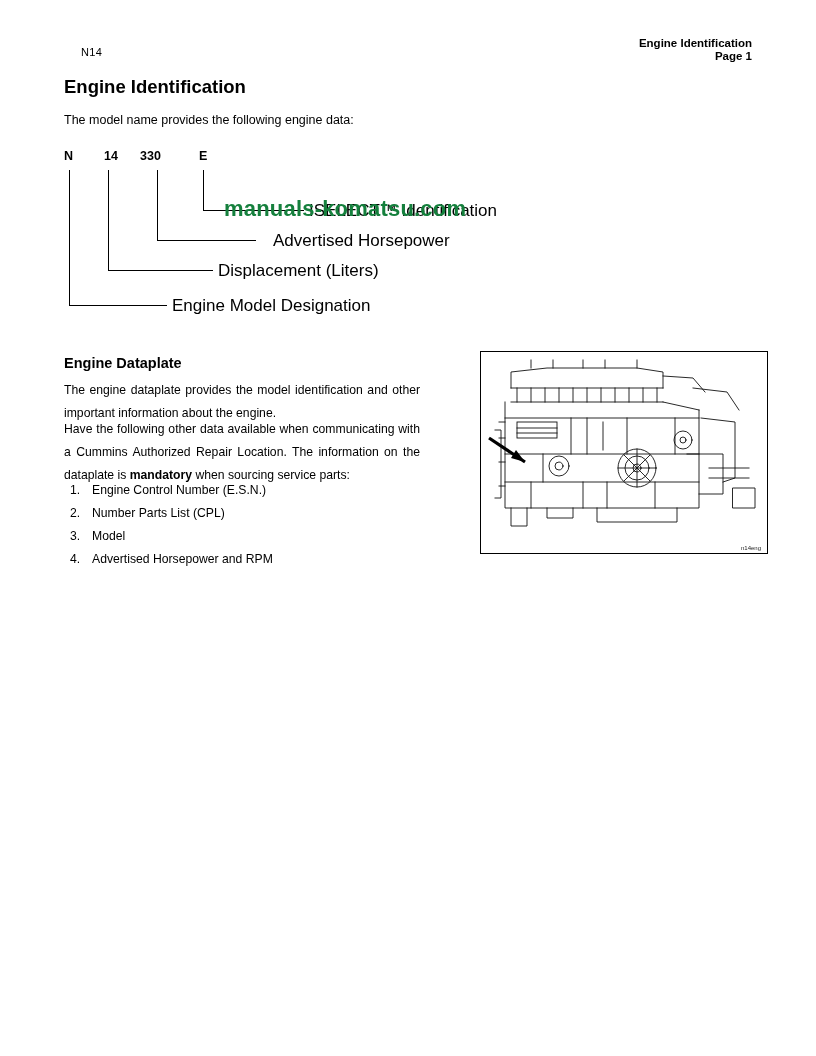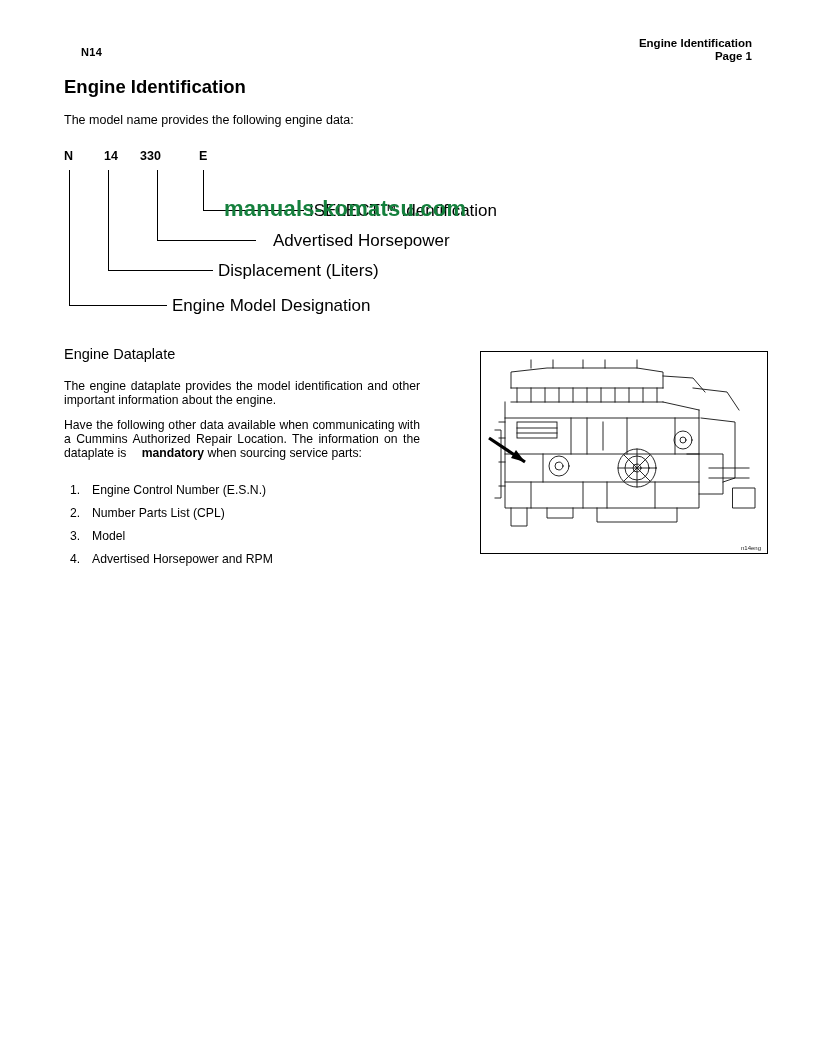--- a/index.html
+++ b/index.html
@@ -18,21 +18,21 @@
     overflow: hidden;
     background: #ffffff;
   }
 
   
   .hdr-left {
     position: absolute;
     left: 64px;
     top: 46px;
     font-size: 11px;
-    font-weight: bold;
+    font-weight: normal;
     letter-spacing: 0.3px;
     padding-left: 17px;
   }
   .hdr-right {
     position: absolute;
     right: 64px;
     top: 37px;
     text-align: right;
     font-size: 11.5px;
     font-weight: bold;
@@ -89,30 +89,30 @@
     font-weight: bold;
     color: #15803d;
     letter-spacing: 0.2px;
     white-space: nowrap;
   }
 
   
   .sec-title {
     position: absolute;
     left: 64px;
-    top: 346px;
+    top: 355px;
     font-size: 14.5px;
-    font-weight: normal;
+    font-weight: bold;
   }
   .para {
     position: absolute;
     left: 64px;
     width: 356px;
     font-size: 12.2px;
-    line-height: 14px;
+    line-height: 23px;
     text-align: justify;
   }
   .p1 { top: 379px; }
   .p2 { top: 418px; }
 
   .list {
     position: absolute;
     left: 64px;
     top: 483px;
     width: 360px;
@@ -122,21 +122,21 @@
   .list-item {
     position: relative;
     padding-left: 28px;
     margin-bottom: 9px;
   }
   .list-num {
     position: absolute;
     left: 6px;
     top: 0;
   }
-  .bold { font-weight: bold; margin-left: 12px; }
+  .bold { font-weight: bold; }
 
   
   .img-box {
     position: absolute;
     left: 480px;
     top: 351px;
     width: 286px;
     height: 201px;
     border: 1.6px solid #000;
     background: #ffffff;

